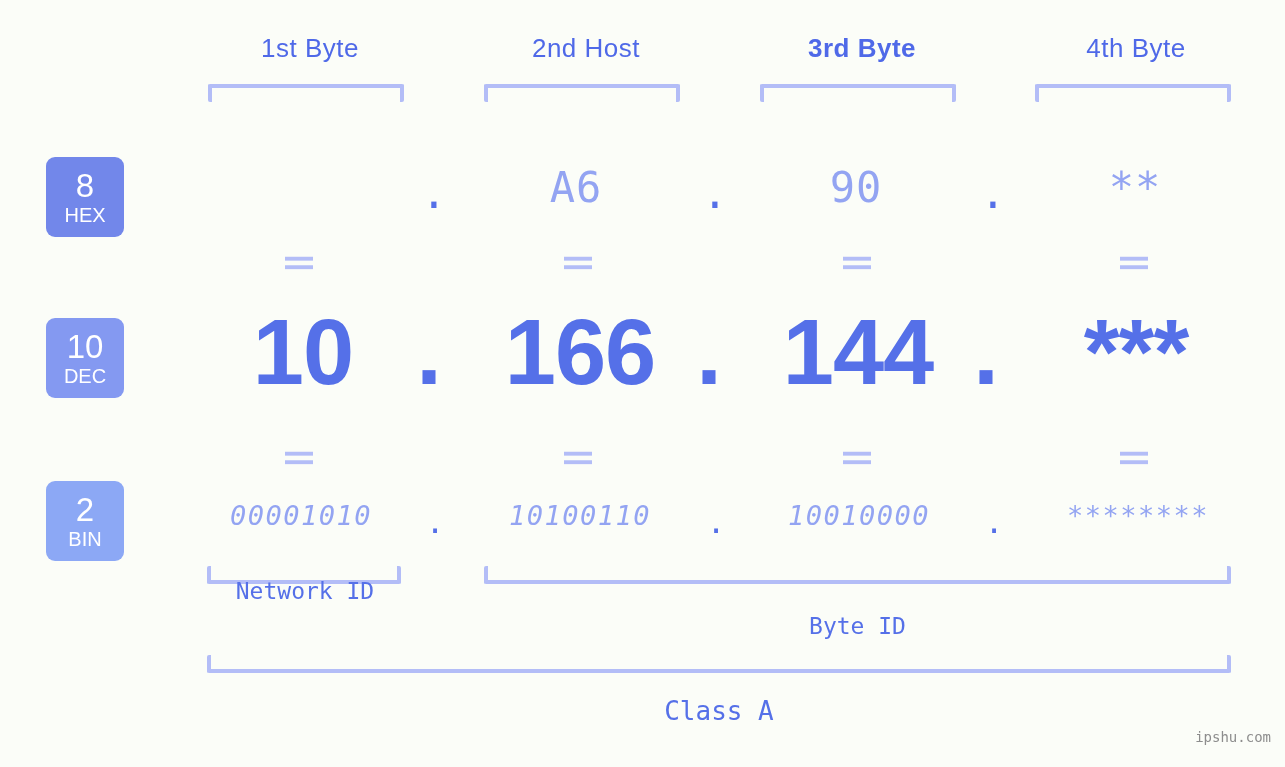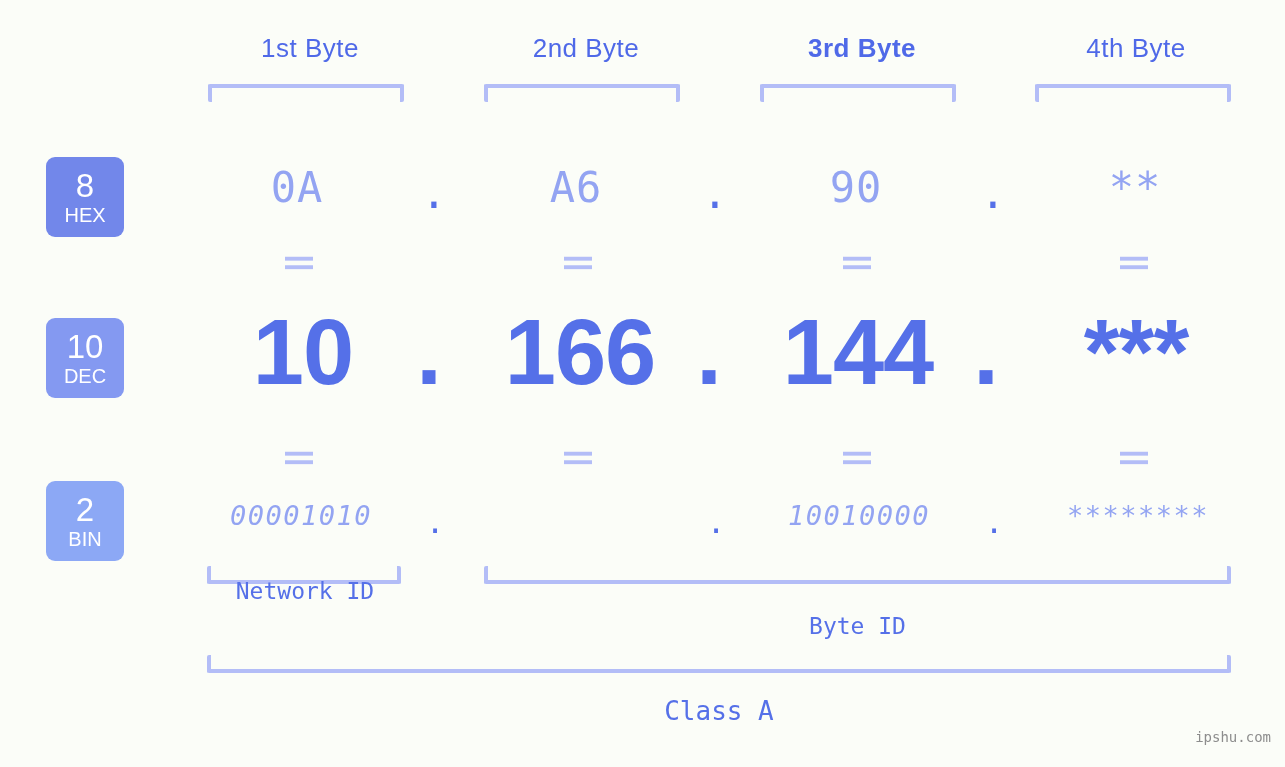--- a/index.html
+++ b/index.html
@@ -164,21 +164,21 @@
     font-family: "DejaVu Sans Mono", monospace;
     font-size: 14px;
     color: #8d8d8d;
     white-space: nowrap;
   }
 </style>
 </head>
 <body>
 
 <div class="byte-label" style="left:212px;">1st Byte</div>
-<div class="byte-label" style="left:488px;">2nd Byte</div>
+<div class="byte-label" style="left:488px;">2nd Host</div>
 <div class="byte-label" style="left:764px;font-weight:bold;">3rd Byte</div>
 <div class="byte-label" style="left:1038px;">4th Byte</div>
 
 <div class="bracket-down" style="left:208px;  width:196px;"></div>
 <div class="bracket-down" style="left:484px;  width:196px;"></div>
 <div class="bracket-down" style="left:760px;  width:196px;"></div>
 <div class="bracket-down" style="left:1035px; width:196px;"></div>
 
 <div class="badge" style="top:157px; background:#7287ea;">
   <span class="num">8</span>
@@ -189,21 +189,20 @@
   <span class="num">10</span>
   <span class="nm">DEC</span>
 </div>
 
 <div class="badge" style="top:481px; background:#8ca8f5;">
   <span class="num">2</span>
   <span class="nm">BIN</span>
 </div>
 
 <div class="row hex-row" style="top:163px; height:60px;">
-  <div class="cell" style="left:199px;">0A</div>
   <div class="sep" style="left:414px; top:6px;">.</div>
   <div class="cell" style="left:478px;">A6</div>
   <div class="sep" style="left:695px; top:6px;">.</div>
   <div class="cell" style="left:758px;">90</div>
   <div class="sep" style="left:973px; top:6px;">.</div>
   <div class="cell" style="left:1037px;">**</div>
 </div>
 
 <div class="eq" style="top:246px; left:203px;">||</div>
 <div class="eq" style="top:246px; left:482px;">||</div>
@@ -221,20 +220,21 @@
 </div>
 
 <div class="eq" style="top:441px; left:203px;">||</div>
 <div class="eq" style="top:441px; left:482px;">||</div>
 <div class="eq" style="top:441px; left:761px;">||</div>
 <div class="eq" style="top:441px; left:1038px;">||</div>
 
 <div class="row bin-row" style="top:500px; height:50px;">
   <div class="cell" style="left:203px;">00001010</div>
   <div class="sep" style="left:415px; top:4px;">.</div>
+  <div class="cell" style="left:482px;">10100110</div>
   <div class="sep" style="left:696px; top:4px;">.</div>
   <div class="cell" style="left:761px;">10010000</div>
   <div class="sep" style="left:974px; top:4px;">.</div>
   <div class="cell" style="left:1040px;">********</div>
 </div>
 
 <div class="bracket-up" style="top:566px; left:207px; width:194px;"></div>
 <div class="id-label" style="top:578px; left:208px; width:194px;">Network ID</div>
 
 <div class="bracket-up" style="top:566px; left:484px; width:747px;"></div>

